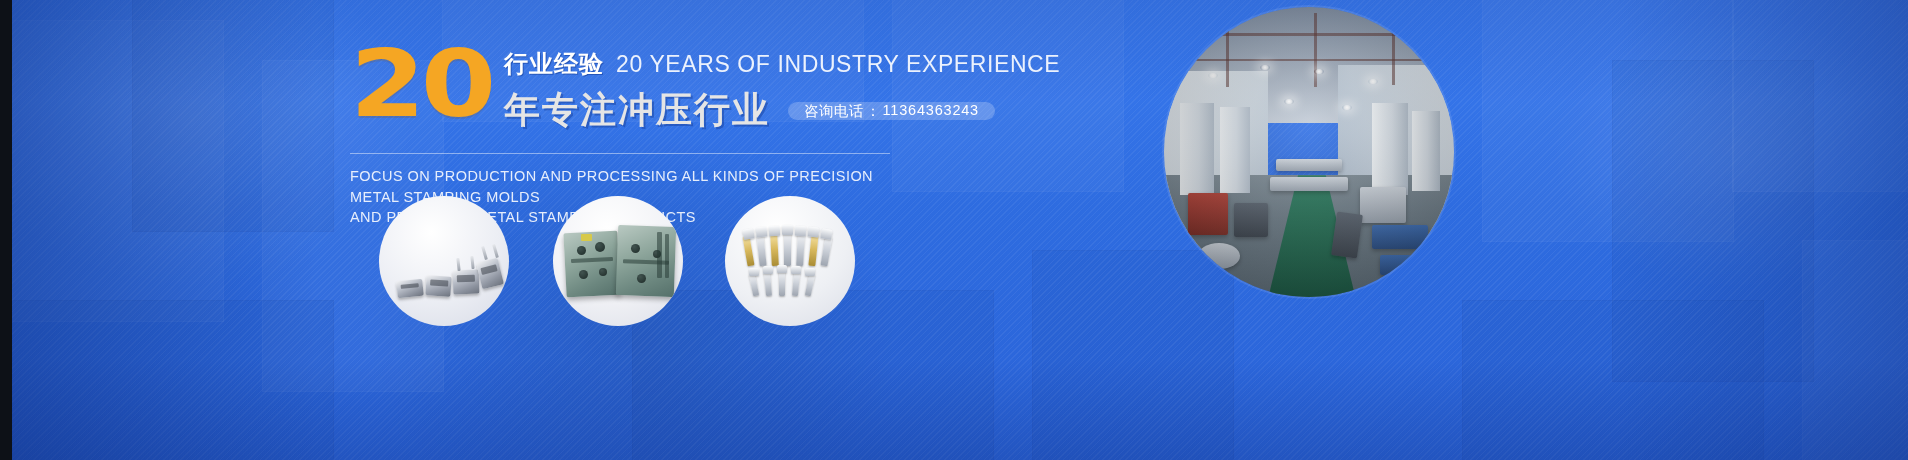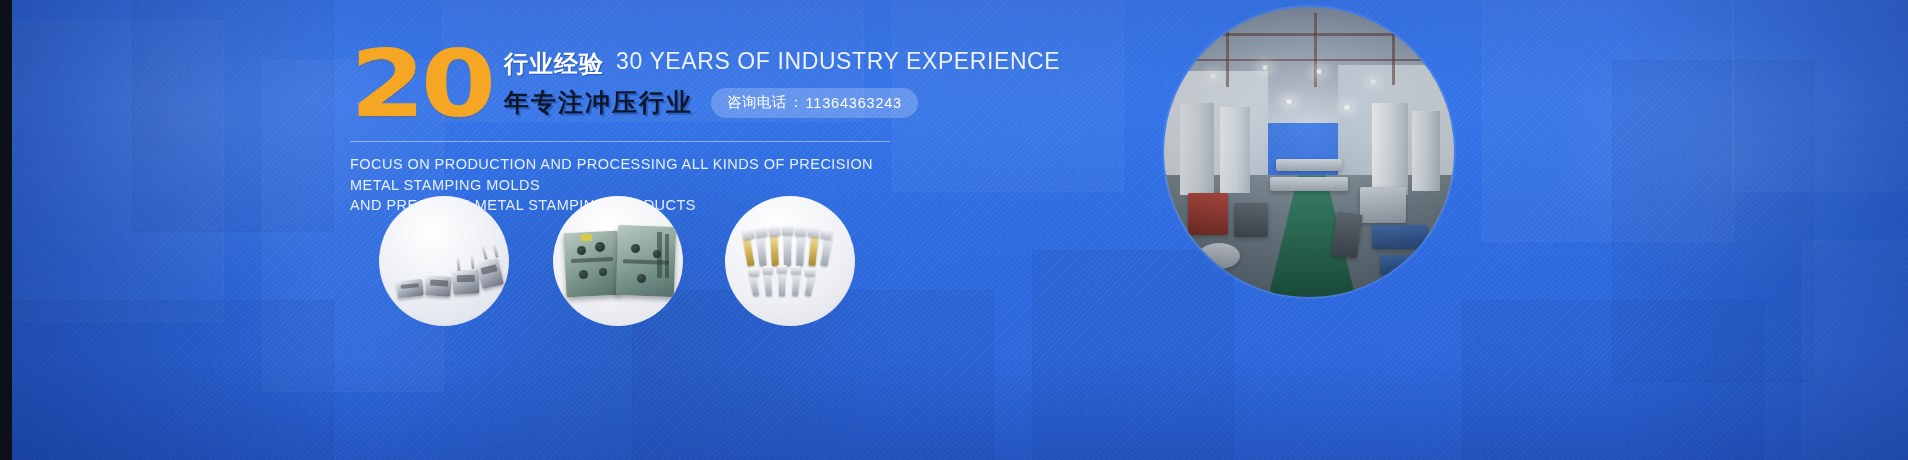--- a/index.html
+++ b/index.html
@@ -92,21 +92,21 @@
     text-shadow: 0 2px 0 rgba(140,80,0,0.18);
   }
 
   .headline-text {
     margin-left: 34px;
     padding-top: 10px;
   }
 
   .line-1 {
     display: flex;
-    align-items: flex-start;
+    align-items: center;
     white-space: nowrap;
   }
   .cn-small {
     font-family: "DejaVu Sans", sans-serif;
     font-size: 24px;
     font-weight: 700;
     color: #ffffff;
     letter-spacing: 1px;
     text-shadow: 1px 1px 0 rgba(20,60,150,0.55);
   }
@@ -119,32 +119,31 @@
   }
 
   .line-2 {
     display: flex;
     align-items: center;
     margin-top: 6px;
     white-space: nowrap;
   }
   .cn-big {
     font-family: "DejaVu Sans", sans-serif;
-    font-size: 25px;
+    font-size: 36px;
     font-weight: 700;
-    color: #0f172a;
+    color: #e5e5e5;
     letter-spacing: 2px;
     text-shadow: 2px 2px 0 rgba(20,60,150,0.45);
   }
 
   .phone-badge {
     margin-left: 18px;
     display: inline-flex;
-    align-items: center;
-    height: 30px;
+    height: 18px;
     padding: 0 16px;
     border-radius: 16px;
     background: rgba(255,255,255,0.22);
     color: #ffffff;
     font-size: 14.5px;
     letter-spacing: 0.4px;
     white-space: nowrap;
   }
   .phone-badge .sep { margin: 0 2px; }
   .phone-badge .num { letter-spacing: 0.8px; }
@@ -345,21 +344,21 @@
   <div class="text-block">
 
     <div class="headline-row">
 
       <div class="big-number">20</div>
 
       <div class="headline-text">
 
         <div class="line-1">
           <span class="cn-small">行业经验</span>
-          <span class="en-small">30 YEARS OF INDUSTRY EXPERIENCE</span>
+          <span class="en-small">20 YEARS OF INDUSTRY EXPERIENCE</span>
         </div>
 
         <div class="line-2">
           <span class="cn-big">年专注冲压行业</span>
 
           <span class="phone-badge">
             <span>咨询电话</span>
             <span class="sep">：</span>
             <span class="num">11364363243</span>
           </span>

